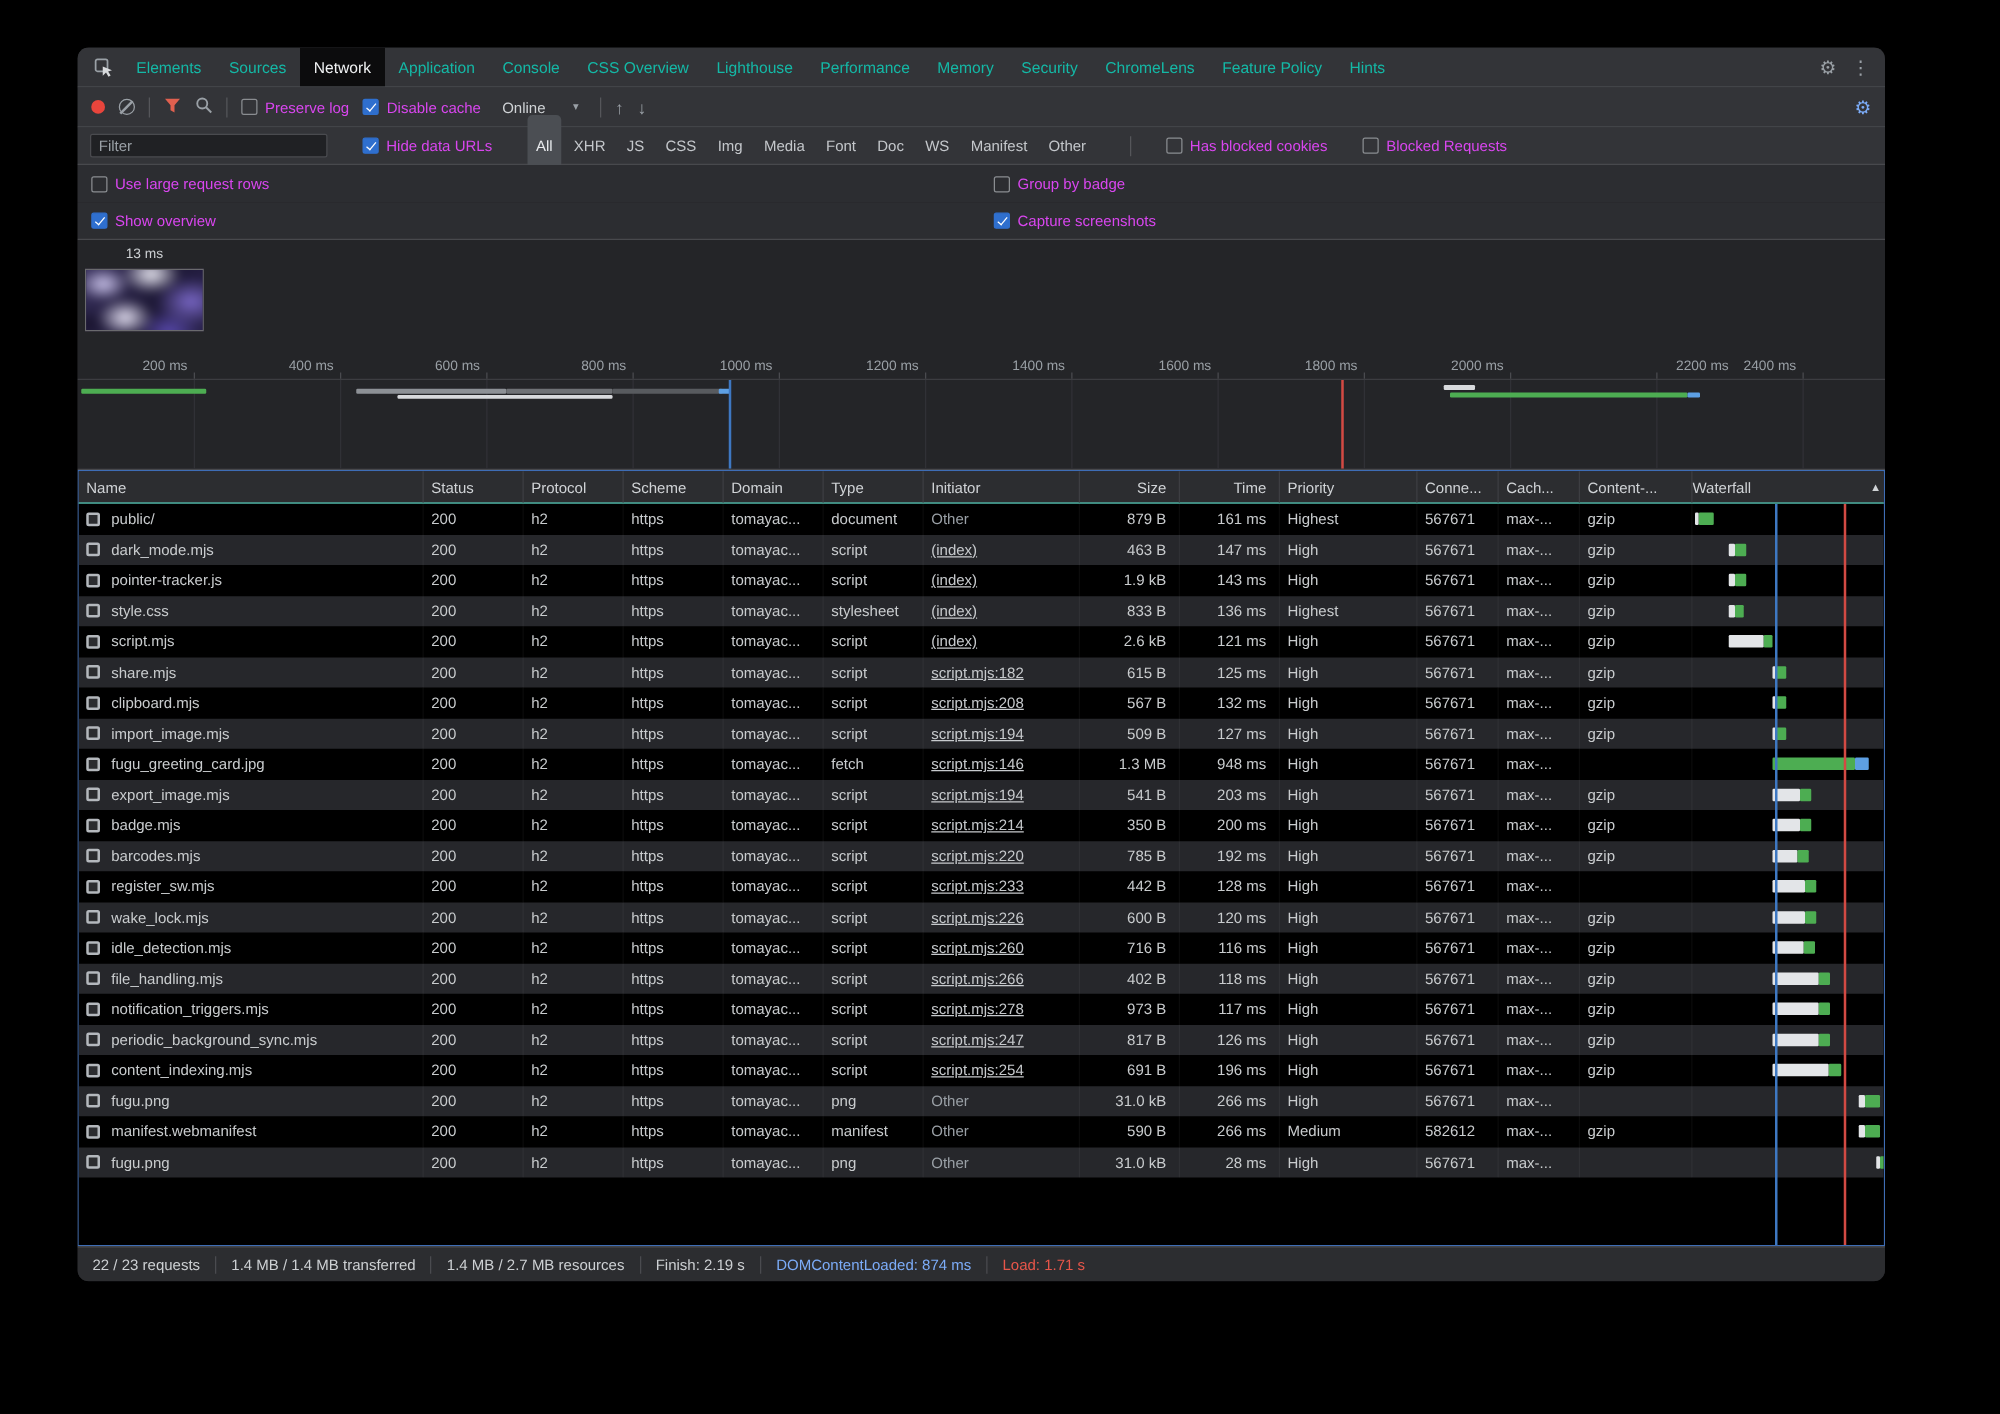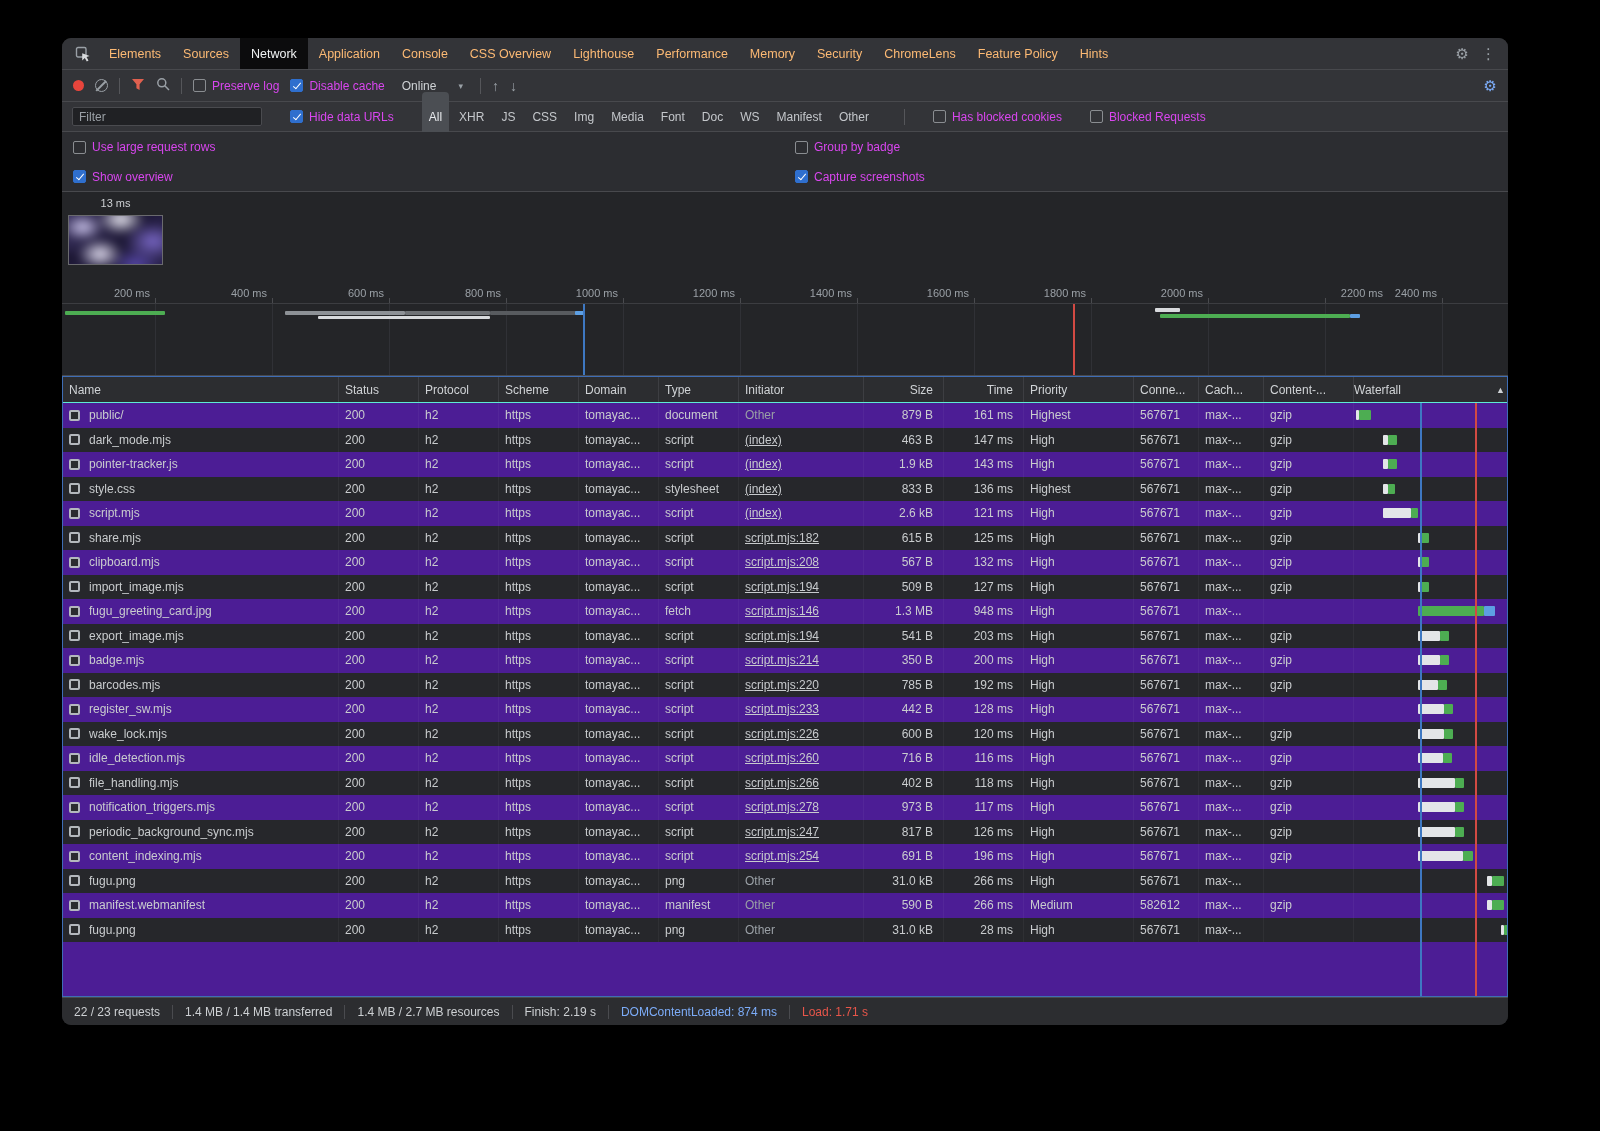--- a/index.html
+++ b/index.html
@@ -9,21 +9,21 @@
   
   .titlebar{height:30px;background:#3a3a3c;border-bottom:1px solid #232325;display:flex;align-items:center;justify-content:center;position:relative;flex:0 0 auto}
   .traffic{position:absolute;left:12px;top:9px;display:flex;gap:8px}
   .dot{width:12px;height:12px;border-radius:50%}
   .dot.red{background:#ff5f57}.dot.yellow{background:#febc2e}.dot.green{background:#28c840}
   .title-text{color:#b9bdc1;font-size:13px}
   
   .tabbar{height:32px;background:#333438;border-bottom:1px solid #48494d;display:flex;align-items:stretch;padding-left:6px;flex:0 0 auto}
   .inspect-btn{width:30px;display:flex;align-items:center;justify-content:center;color:#9aa0a6}
   .tabs{display:flex;align-items:stretch}
-  .tab{display:flex;align-items:center;padding:0 11px;color:#fdba74;font-size:12.5px;cursor:default}
+  .tab{display:flex;align-items:center;padding:0 11px;color:#14b8a6;font-size:12.5px;cursor:default}
   .tab.selected{background:#0c0c0d;color:#f1f3f4}
   .tabbar-right{margin-left:auto;display:flex;align-items:center;gap:12px;padding-right:12px;color:#9aa0a6;font-size:15px}
   
   .toolbar{height:32px;background:#333438;border-bottom:1px solid #48494d;display:flex;align-items:center;gap:11px;padding:0 11px;flex:0 0 auto}
   .sep{width:1px;height:16px;background:#55565a;flex:0 0 auto}
   .record-dot{width:11px;height:11px;border-radius:50%;background:#e8453c}
   .clear-btn{position:relative;width:13px;height:13px;border:1.5px solid #9aa0a6;border-radius:50%}
   .clear-btn::after{content:"";position:absolute;left:-2px;top:4.5px;width:14px;height:1.5px;background:#9aa0a6;transform:rotate(-45deg)}
   .glyph{color:#9aa0a6;font-size:14px;line-height:1}
   .gear-blue{color:#7cacf8;margin-left:auto;font-size:15px}
@@ -64,21 +64,21 @@
   .overview{height:72px;background:#242528;border-bottom:1px solid #48494d;position:relative;overflow:hidden;flex:0 0 auto}
   .ov-grid{position:absolute;top:0;bottom:0;width:1px;background:#303136}
   .ov-bar{position:absolute;border-radius:1px}
   .ov-line{position:absolute;top:0;bottom:0;width:1.5px;z-index:3}
   
   .table-wrap{flex:1;display:flex;flex-direction:column;border:1px solid #3e6db5;min-height:0;
     --cols:276px 80px 80px 80px 80px 80px 125px 80px 80px 110px 65px 65px 90px minmax(0,1fr)}
   .thead{display:grid;grid-template-columns:var(--cols);height:26px;background:#2c2d30;border-bottom:1px solid #5eead4;flex:0 0 auto}
   .thead .cell{color:#d0d3d6;border-right:1px solid #3d3e42}
   .cell{display:flex;align-items:center;padding:0 6px;overflow:hidden;white-space:nowrap}
-  .tbody{flex:1;position:relative;background:#4c1d95;overflow:hidden}
+  .tbody{flex:1;position:relative;background:#000000;overflow:hidden}
   .trow{display:grid;grid-template-columns:var(--cols);height:24.5px}
   .trow:nth-child(even){background:#26272b}
   .trow .cell{border-right:1px solid rgba(255,255,255,.045);color:#c9ccce}
   .cell-size,.cell-time{justify-content:flex-end;padding-right:10px}
   .res-icon{width:11px;height:11px;border:2px solid #b4b8bd;border-radius:2px;margin-right:9px;flex:0 0 auto;background:#2b2c2f}
   .init-link{text-decoration:underline;color:#c7cacd}
   .init-plain{color:#9aa0a6}
   .cell-waterfall{position:relative;padding:0;border-right:none !important}
   .wf-bar{position:absolute;top:7px;height:10px;border-radius:1px}
   .wf-overlay{position:absolute;top:0;bottom:0;width:1.5px;z-index:3;pointer-events:none}

